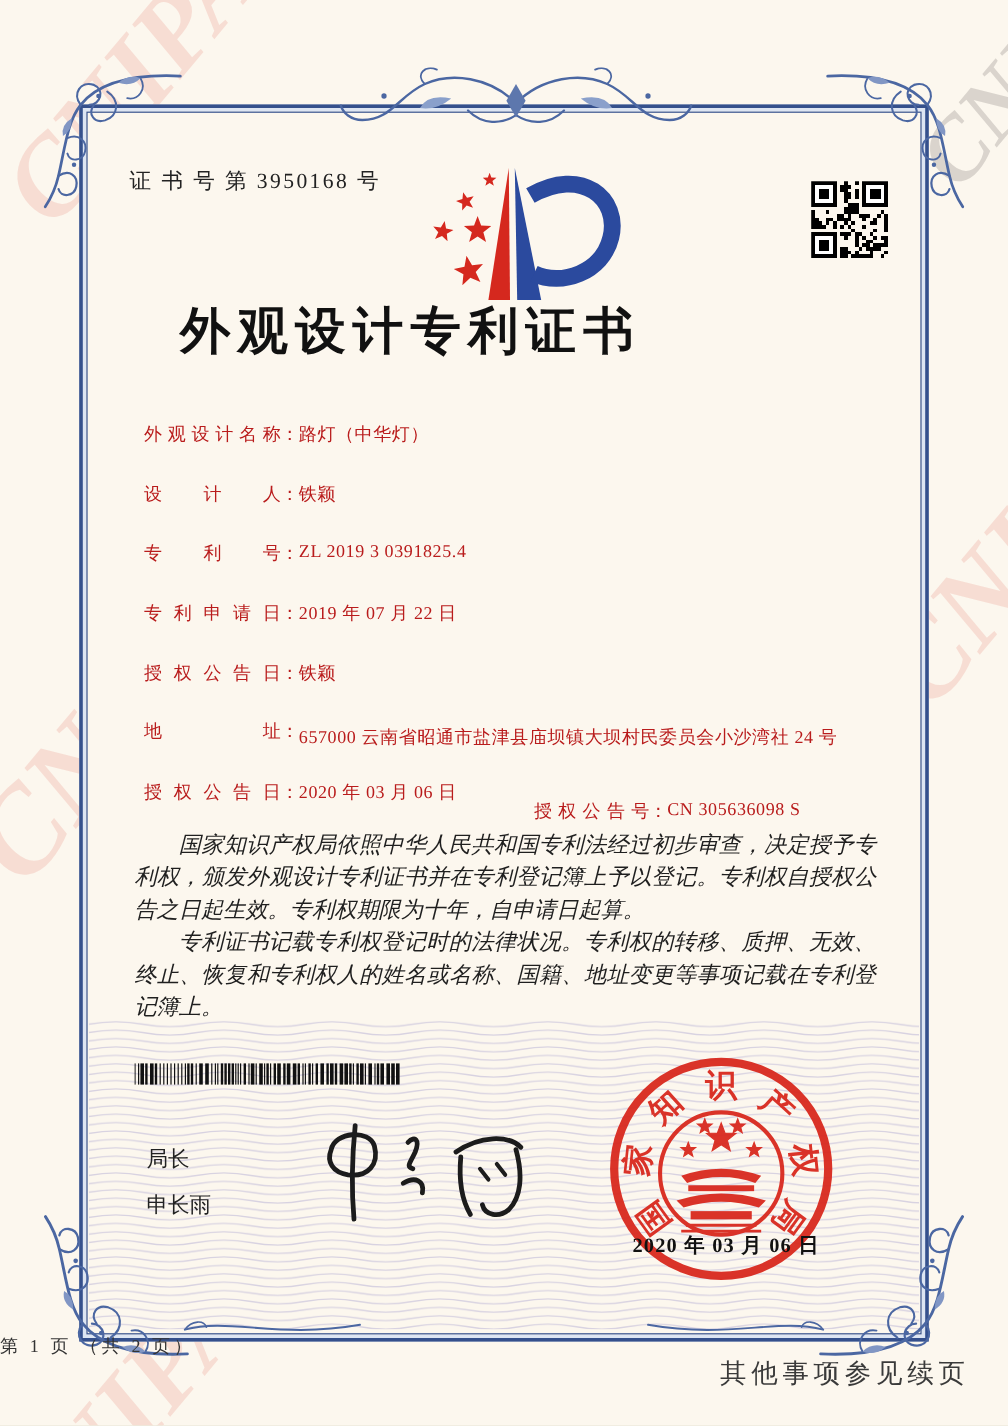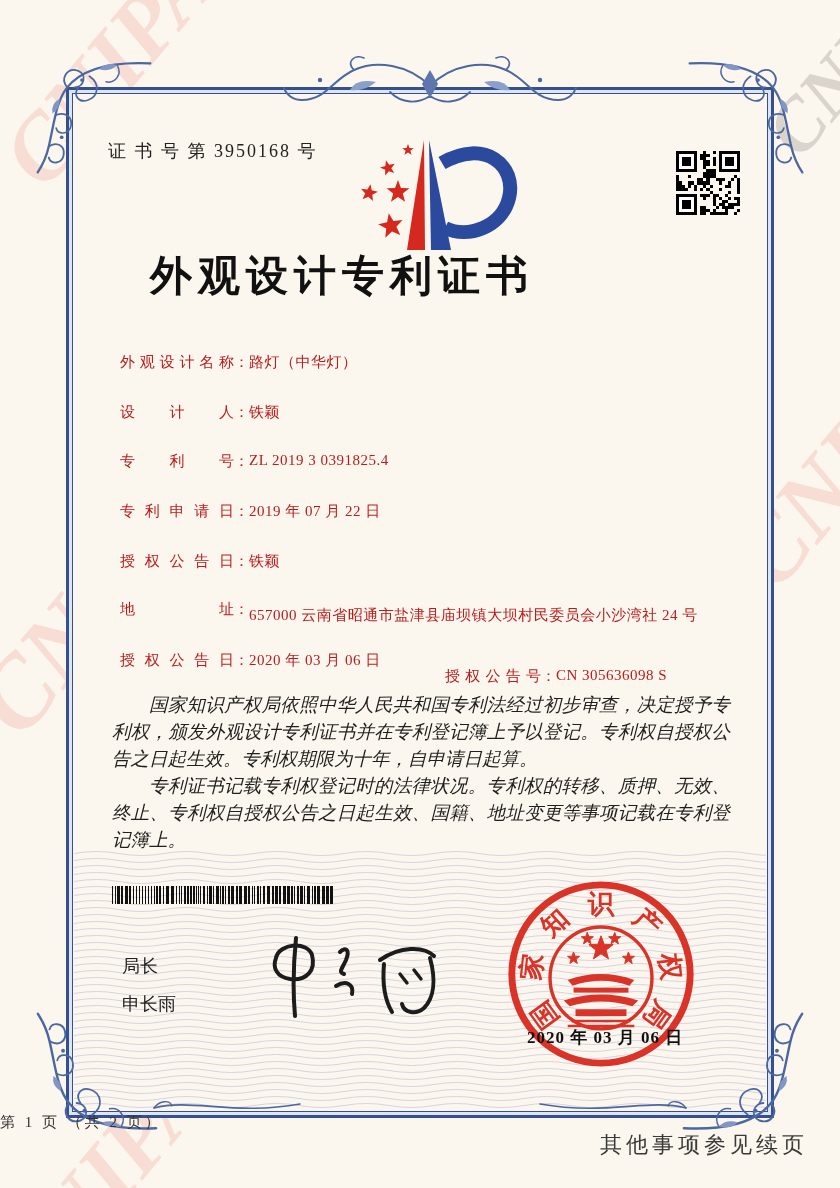--- a/index.html
+++ b/index.html
@@ -286,21 +286,21 @@
   </div>
   <div class="frow" style="top:651px">
     <span class="flabel">授权公告日</span><span class="fcolon">：</span><span class="fvalue">2020 年 03 月 06 日</span>
     <span class="fgroup2">
       <span class="flabel">授权公告号</span><span class="fcolon">：</span><span class="fvalue">CN 305636098 S</span>
     </span>
   </div>
 
   <div class="body-text">
     <p>国家知识产权局依照中华人民共和国专利法经过初步审查，决定授予专利权，颁发外观设计专利证书并在专利登记簿上予以登记。专利权自授权公告之日起生效。专利权期限为十年，自申请日起算。</p>
-    <p>专利证书记载专利权登记时的法律状况。专利权的转移、质押、无效、终止、专利权自授权公告之日起生效、国籍、地址变更等事项记载在专利登记簿上。</p>
+    <p>专利证书记载专利权登记时的法律状况。专利权的转移、质押、无效、终止、恢复和专利权人的姓名或名称、国籍、地址变更等事项记载在专利登记簿上。</p>
   </div>
 
   <svg class="abs" id="barcode" style="left:112px;top:886px" width="224" height="18" viewBox="0 0 224 18" preserveAspectRatio="none">
       <rect x="0" y="0" width="1" height="18" fill="#111"></rect>
       <rect x="3" y="0" width="1" height="18" fill="#111"></rect>
       <rect x="5" y="0" width="3" height="18" fill="#111"></rect>
       <rect x="9" y="0" width="2" height="18" fill="#111"></rect>
       <rect x="13" y="0" width="3" height="18" fill="#111"></rect>
       <rect x="17" y="0" width="2" height="18" fill="#111"></rect>
       <rect x="21" y="0" width="1" height="18" fill="#111"></rect>

